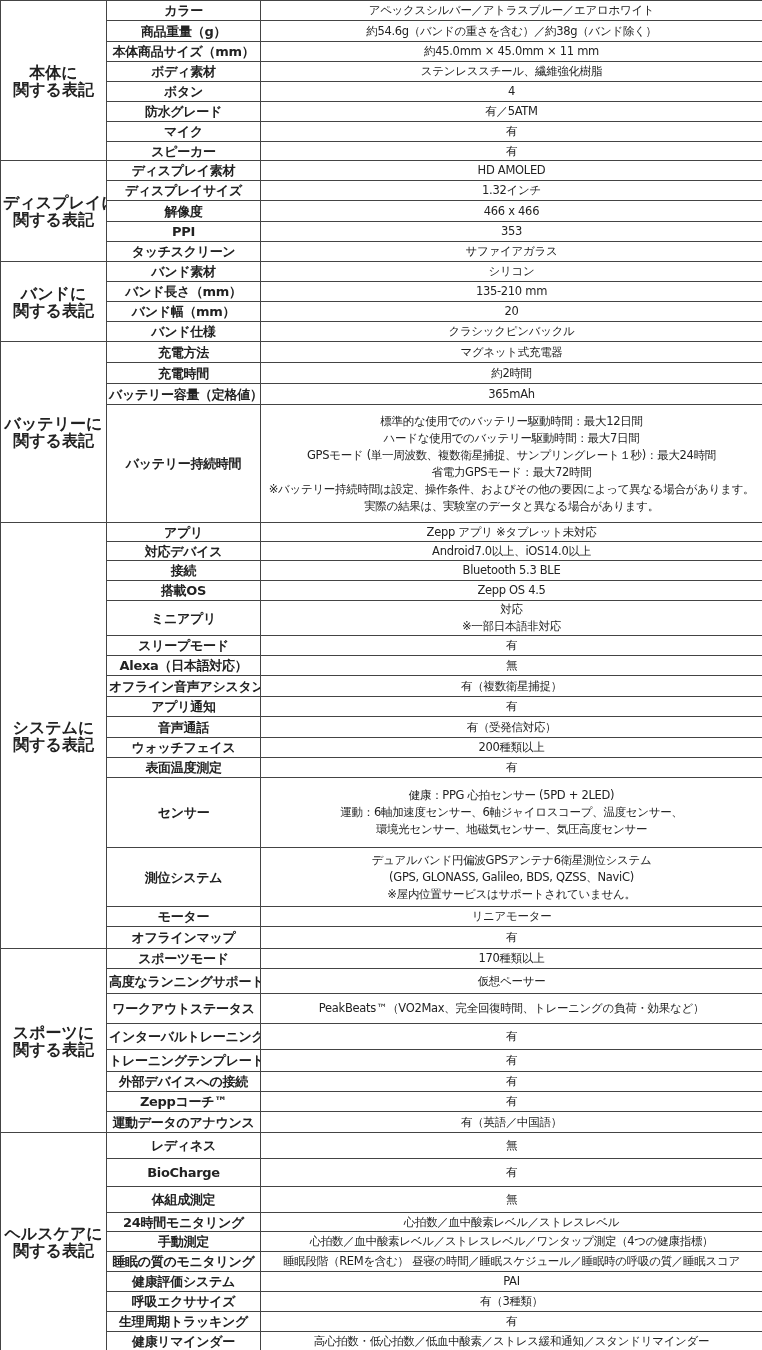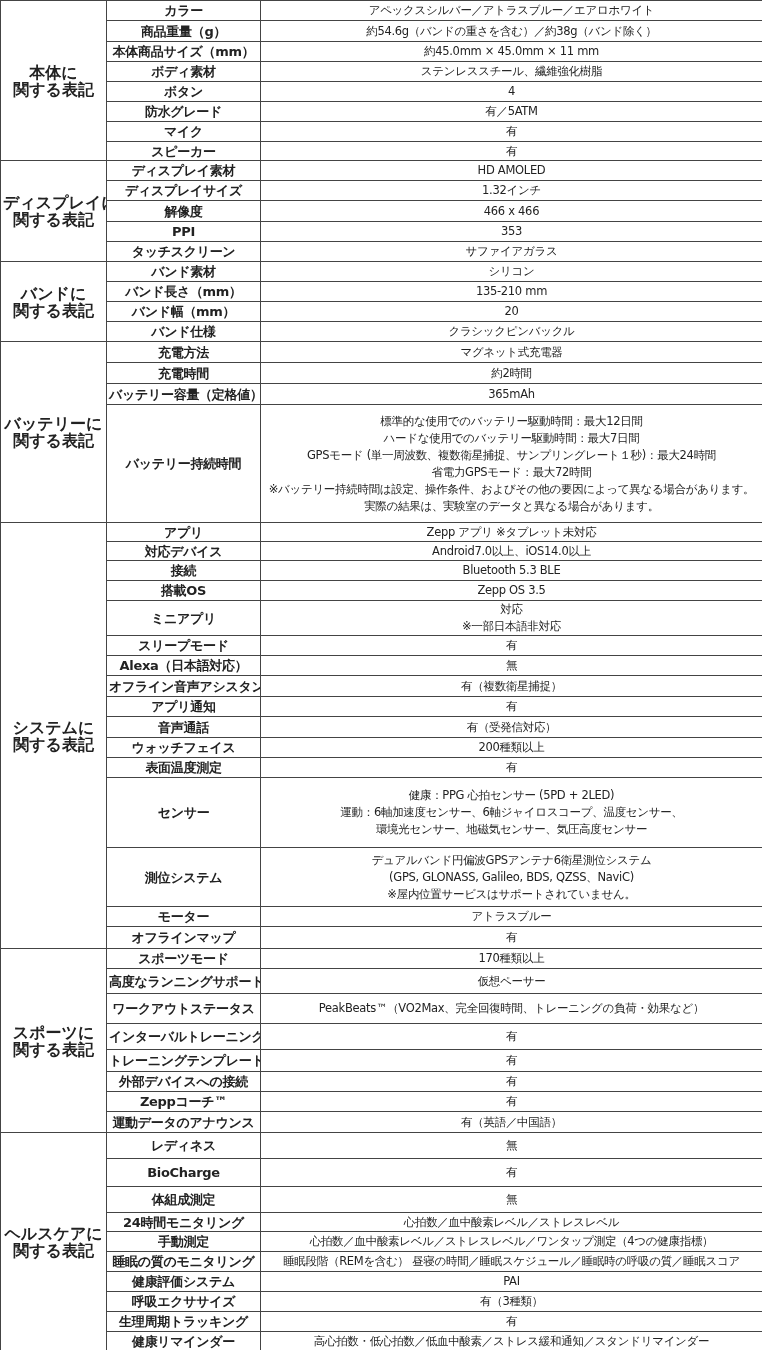--- a/index.html
+++ b/index.html
@@ -204,21 +204,21 @@
       </tr>
       <tr class="sub" style="height: 20px;">
         <td class="item">接続</td>
         <td class="val">
           <span class="line">Bluetooth 5.3 BLE</span>
         </td>
       </tr>
       <tr class="sub" style="height: 20px;">
         <td class="item">搭載OS</td>
         <td class="val">
-          <span class="line">Zepp OS 3.5</span>
+          <span class="line">Zepp OS 4.5</span>
         </td>
       </tr>
       <tr class="sub" style="height: 34px;">
         <td class="item">ミニアプリ</td>
         <td class="val">
           <span class="line">対応</span>
           <span class="line">※一部日本語非対応</span>
         </td>
       </tr>
       <tr class="sub" style="height: 20px;">
@@ -275,21 +275,21 @@
         <td class="item">測位システム</td>
         <td class="val">
           <span class="line">デュアルバンド円偏波GPSアンテナ6衛星測位システム</span>
           <span class="line">(GPS, GLONASS, Galileo, BDS, QZSS、NaviC)</span>
           <span class="line">※屋内位置サービスはサポートされていません。</span>
         </td>
       </tr>
       <tr class="sub" style="height: 20px;">
         <td class="item">モーター</td>
         <td class="val">
-          <span class="line">アトラスブルー</span>
+          <span class="line">リニアモーター</span>
         </td>
       </tr>
       <tr class="sub" style="height: 22px;">
         <td class="item">オフラインマップ</td>
         <td class="val">
           <span class="line">有</span>
         </td>
       </tr>
       <tr style="height: 20px;">
         <td class="group" rowspan="8">

